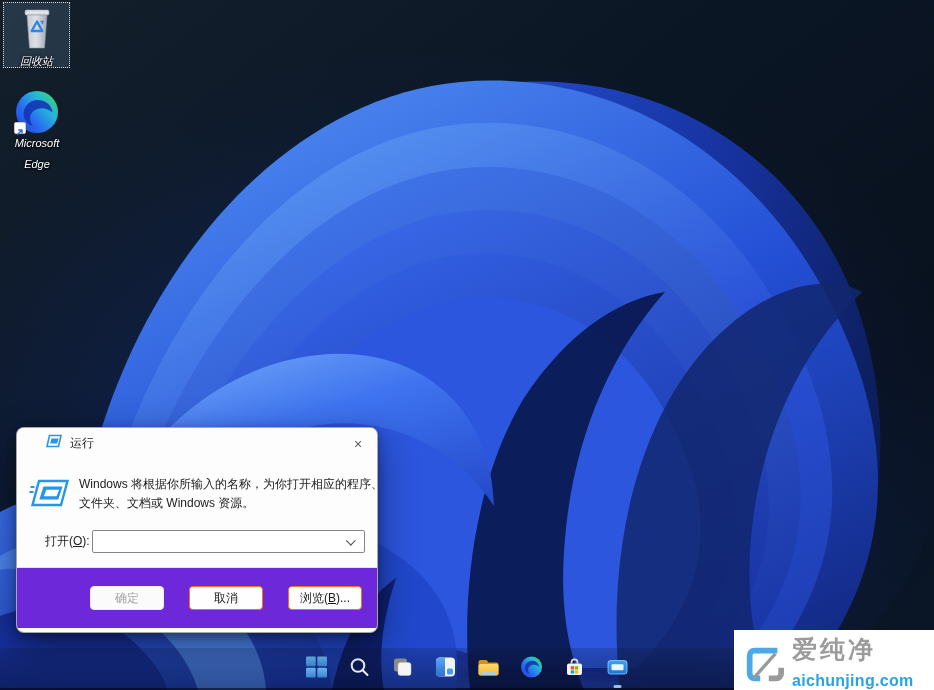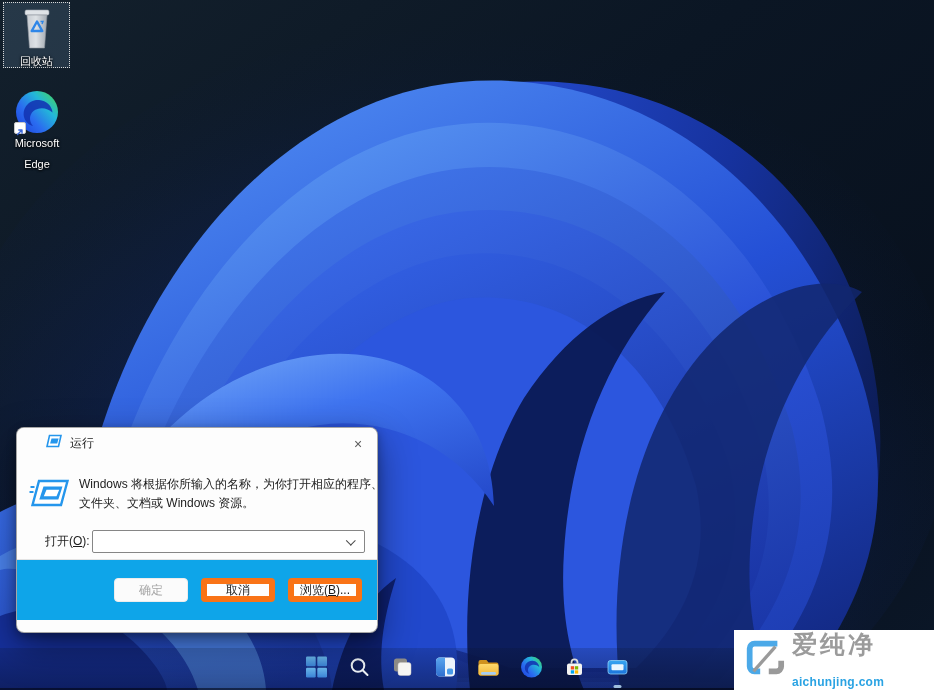--- a/index.html
+++ b/index.html
@@ -13,20 +13,21 @@
   .wallpaper { position:absolute; inset:0; z-index:0; }
 
   
   .desk-icon {
     position:absolute; display:flex; flex-direction:column; align-items:center;
     z-index:5; cursor:default;
   }
   .desk-icon .label {
     font-size:11px; color:#fff; text-align:center; line-height:13px; margin-top:1px;
     text-shadow:0 1px 2px rgba(0,0,0,.95), 0 0 3px rgba(0,0,0,.8);
+    font-style:italic;
   }
   #icon-recycle {
     left:3px; top:2px; width:67px; height:66px;
     background:rgba(130,165,200,0.18);
     border:1px dotted #d8d8d8; padding-top:3px;
   }
   #icon-edge { left:7px; top:90px; width:60px; }
 
   
   .run-dialog {
@@ -59,30 +60,30 @@
   .rd-combo input {
     border:none; outline:none; width:100%; height:100%; padding:0 22px 0 6px;
     font-size:12px; font-family:inherit; background:transparent;
   }
   .rd-chevron {
     position:absolute; right:9px; top:7px; width:7px; height:7px;
     border-left:1.4px solid #4a4a4a; border-bottom:1.4px solid #4a4a4a;
     transform:rotate(-45deg) translateY(-1px);
   }
   .rd-footer {
-    position:absolute; left:0; right:0; bottom:12px; height:61px;
-    background:#0ea5e9; border-top:1px solid #e3e3e3;
-    display:flex; align-items:center; justify-content:flex-end; gap:13px; padding-right:15px;
+    position:absolute; left:0; right:0; bottom:4px; height:61px;
+    background:#6d28d9; border-top:1px solid #e3e3e3;
+    display:flex; align-items:center; justify-content:flex-end; gap:25px; padding-right:15px;
   }
   .rd-btn {
     width:74px; height:24px; font-size:12px; font-family:inherit;
     border-radius:4px; display:flex; align-items:center; justify-content:center;
   }
   .rd-btn.ok { background:#fbfbfb; border:1px solid #ececec; color:#a4a4a4; }
-  .rd-btn.normal { background:#fefefe; border:6px solid #f97316; color:#1b1b1b; }
+  .rd-btn.normal { background:#fefefe; border:1px solid #f97316; color:#1b1b1b; }
   .underline { text-decoration:underline; }
 
   
   .taskbar {
     position:absolute; left:0; right:0; bottom:0; height:42px; z-index:10;
     background:linear-gradient(rgba(10,18,36,.18), rgba(5,9,20,.42));
   }
   .taskbar::after {
     content:""; position:absolute; left:0; right:0; bottom:0; height:2px;
     background:rgba(2,4,12,.55);
@@ -96,25 +97,25 @@
     display:flex; align-items:center; justify-content:center; cursor:default;
   }
   .tb-underline {
     position:absolute; bottom:-6px; left:50%; transform:translateX(-50%);
     width:8px; height:3px; border-radius:2px; background:#9fbede;
   }
 
   
   .watermark {
     position:absolute; right:0; bottom:0; width:200px; height:60px; background:#fff;
-    display:flex; align-items:center; gap:7px; padding-left:9px; z-index:30;
+    display:flex; align-items:flex-end; gap:7px; padding-left:9px; z-index:30;
   }
   .wm-text { display:flex; flex-direction:column; }
   .wm-brand { font-size:25px; font-weight:bold; color:#9b9b9b; letter-spacing:3px; line-height:26px; }
-  .wm-domain { font-size:12px; font-weight:bold; color:#2aa3e3; letter-spacing:.3px; margin-top:18px; }
+  .wm-domain { font-size:16px; font-weight:bold; color:#2aa3e3; letter-spacing:.3px; margin-top:10px; }
 </style>
 </head>
 <body>
 
 <div class="wallpaper">
 <svg width="934" height="690" viewBox="0 0 934 690">
   <defs>
     <linearGradient id="bg" x1="0" y1="0" x2="1" y2="1">
       <stop offset="0" stop-color="#13202c"></stop>
           <stop offset="0.4" stop-color="#0b1624"></stop>

